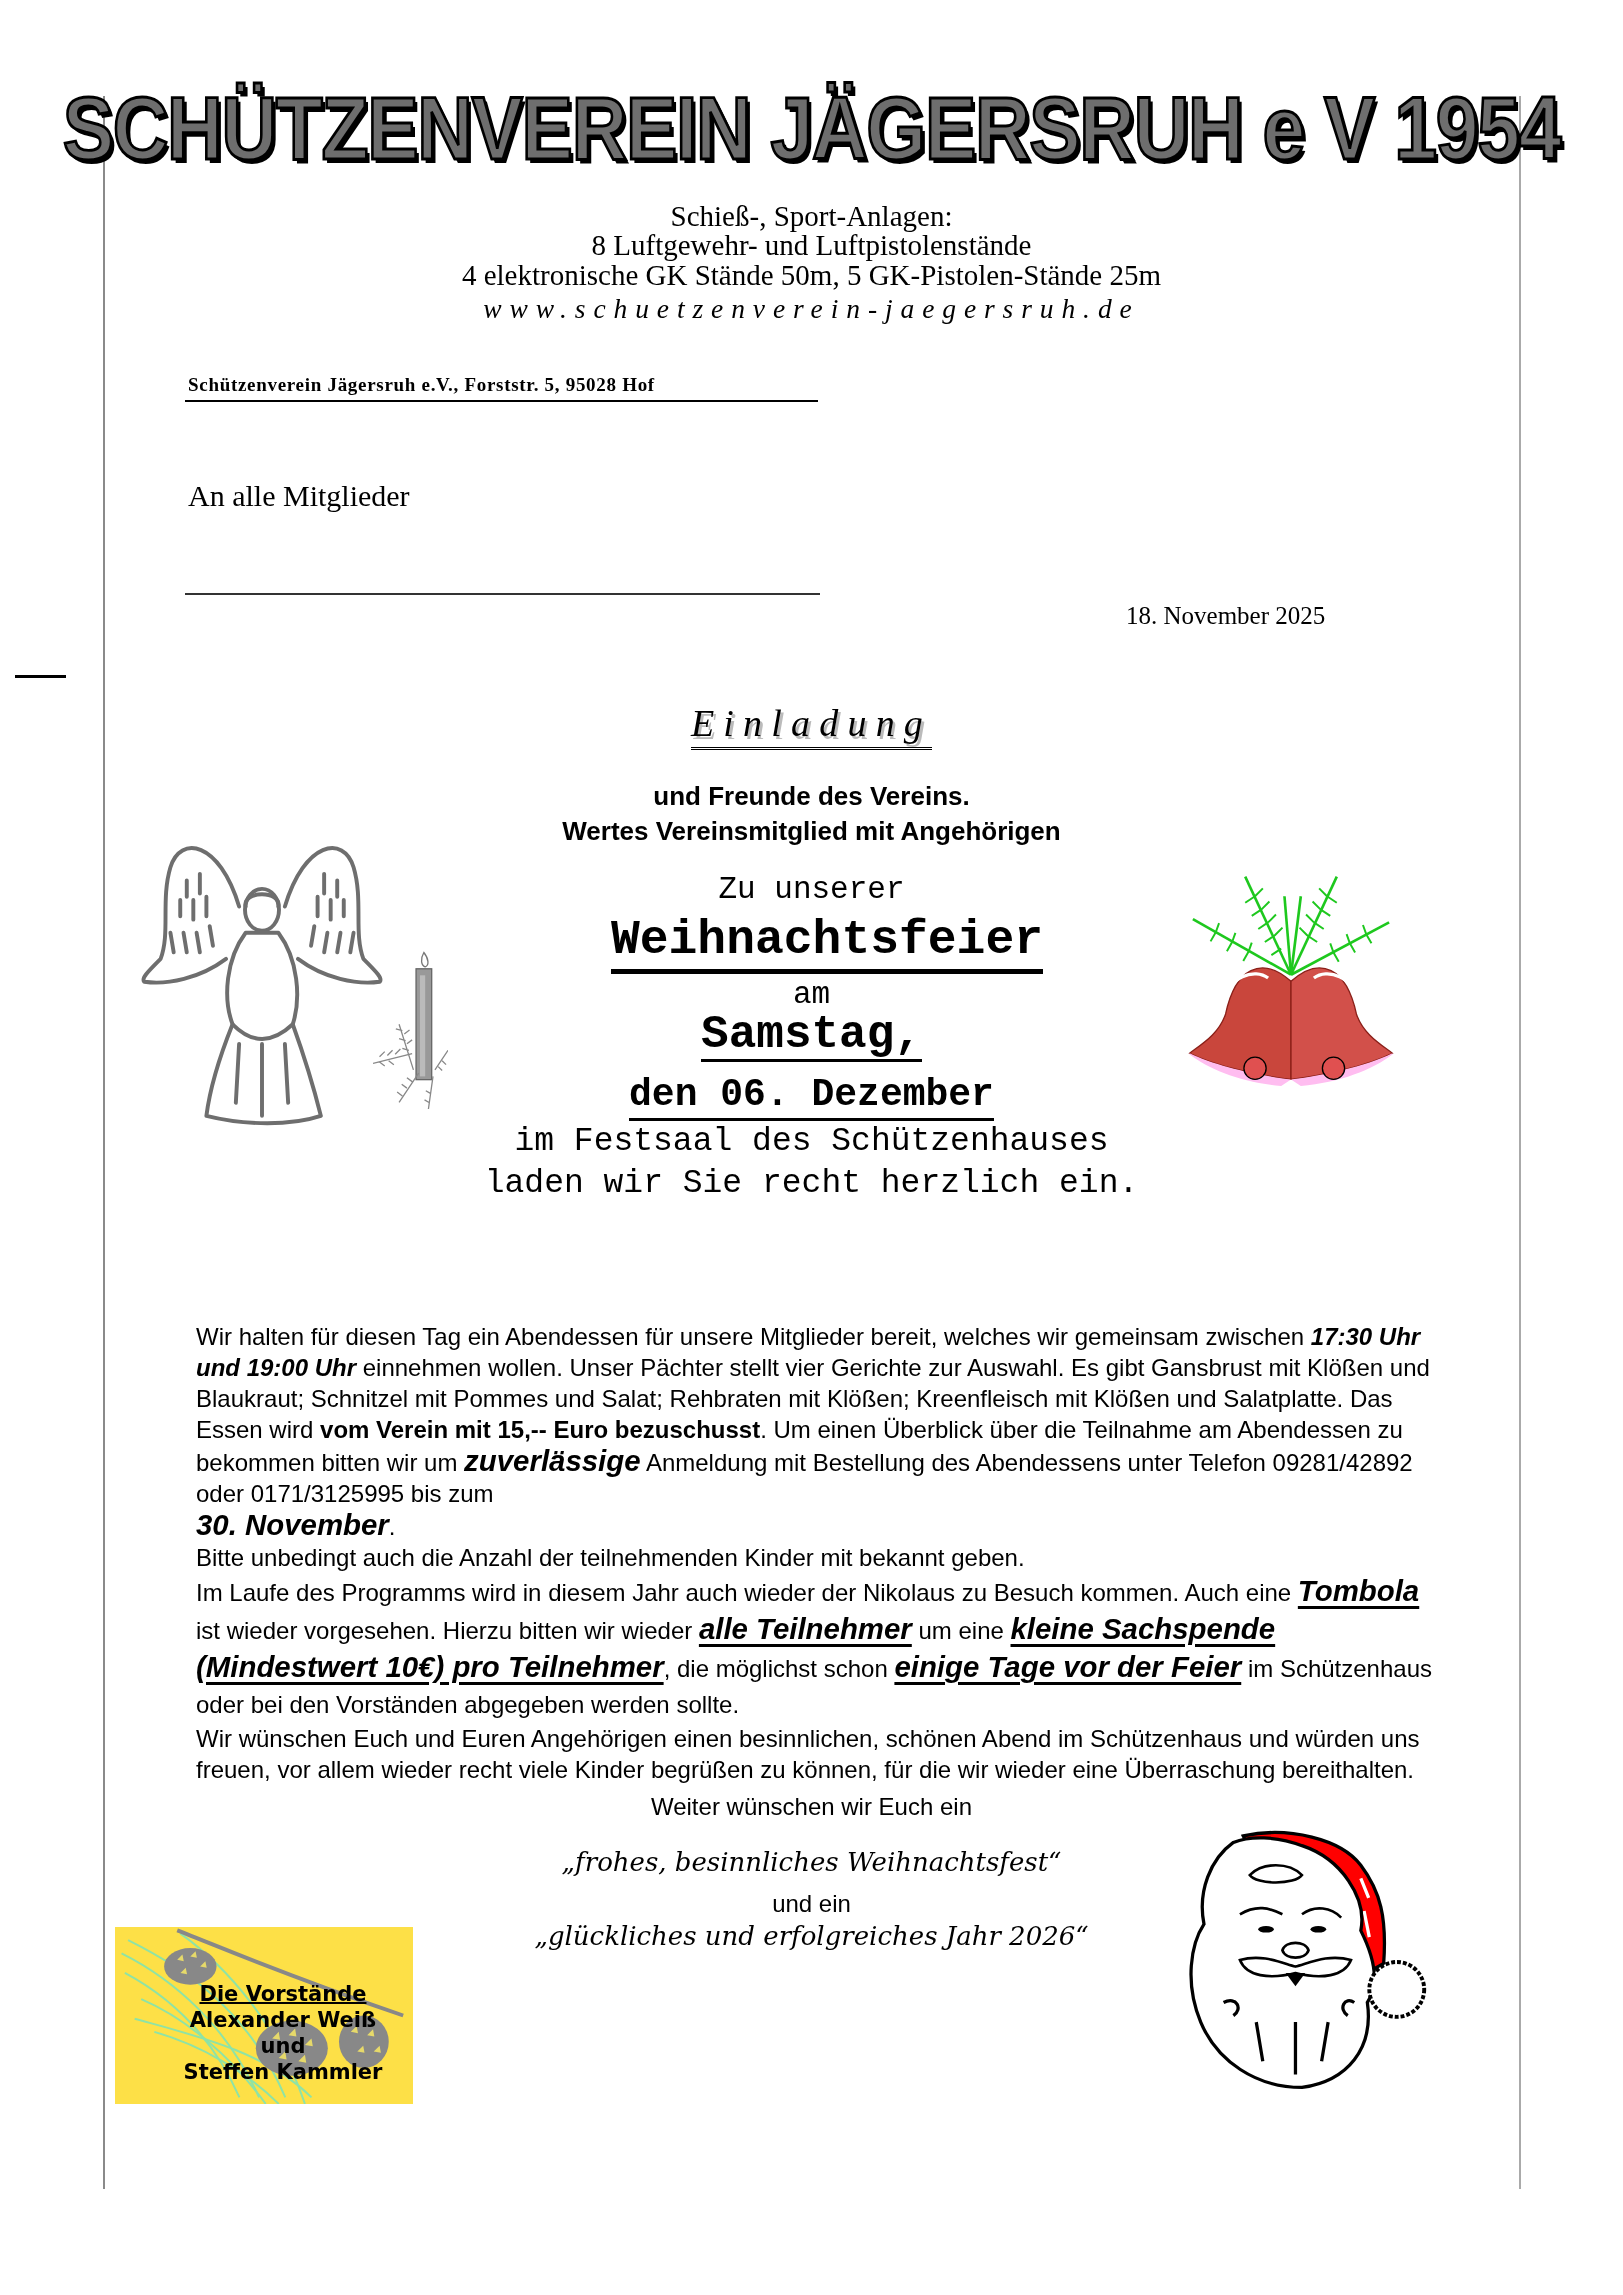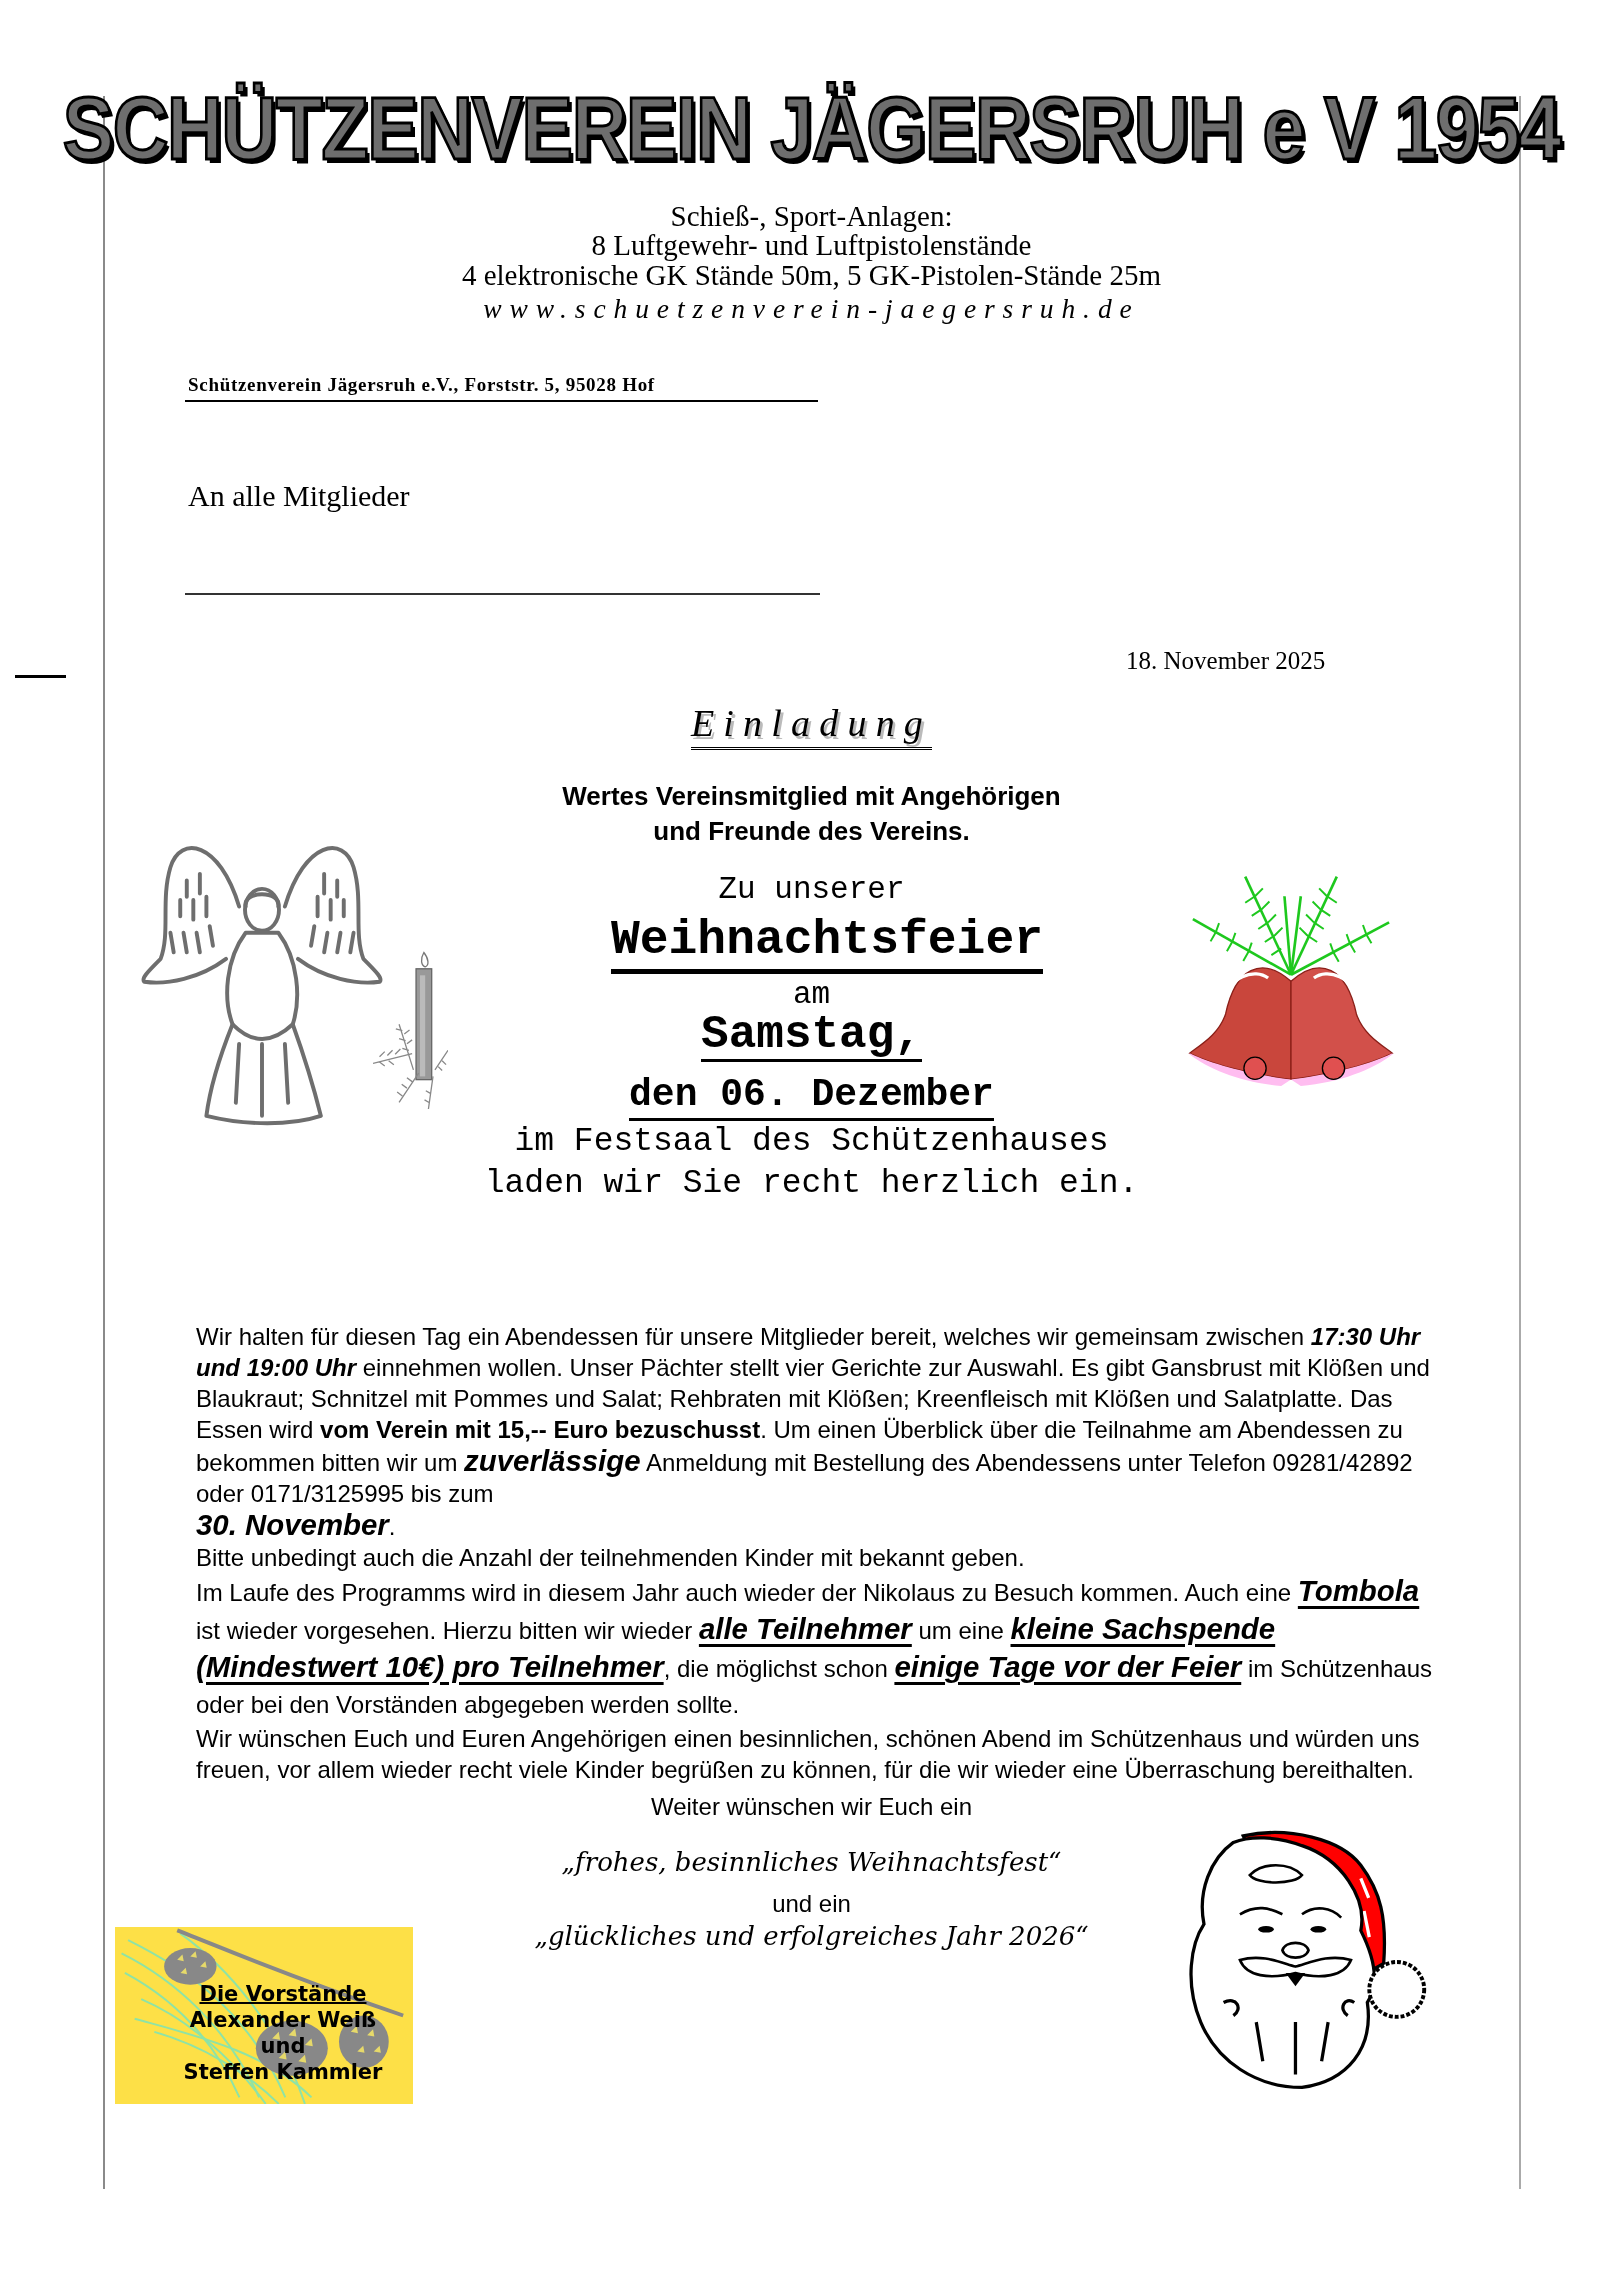--- a/index.html
+++ b/index.html
@@ -17,21 +17,21 @@
   }
   .serif { font-family:"Liberation Serif", serif; }
   .sans { font-family:"Liberation Sans", sans-serif; }
   .mono { font-family:"Liberation Mono", monospace; }
   .center { left:0; width:1623px; text-align:center; }
   .hdr-line { font-size:29px; line-height:33px; }
   .url { font-size:27.5px; font-style:italic; letter-spacing:7.9px; }
   .addr { left:188px; top:374px; font-size:19px; font-weight:bold; letter-spacing:0.7px; }
   .rule { position:absolute; height:2px; background:#000; }
   .recipient { left:188px; top:479px; font-size:30px; }
-  .date { left:1126px; top:647px; font-size:25px; }
+  .date { left:1126px; top:602px; font-size:25px; }
   .einladung {
     top:700px; font-size:38px; font-style:italic; letter-spacing:9.2px;
     text-shadow:2.6px 2.6px 0 #bbb;
   }
   .einladung span { display:inline-block; border-bottom:3.9px double #000; padding-bottom:1.3px; line-height:46px; }
   .greet { font-size:26px; font-weight:bold; line-height:35px; top:779px; }
   .mono-block { top:870px; }
   .mono-block .ln { display:block; text-align:center; }
   .u { display:inline-block; border-bottom:5.2px solid #000; padding-bottom:2.6px; }
   .body-text { left:196px; width:1250px; top:1277px; font-size:24px; line-height:31px;margin-top:44px; }
@@ -62,22 +62,22 @@
 <div class="rule" style="left:185px; top:400px; width:633px;"></div>
 
 <div class="abs serif recipient">An alle Mitglieder</div>
 <div class="rule" style="left:185px; top:593px; width:635px; height:2px; background:#333;"></div>
 
 <div class="abs serif date">18. November 2025</div>
 
 <div class="abs center serif einladung"><span>Einladung</span></div>
 
 <div class="abs center sans greet">
+  <div>und Freunde des Vereins.</div>
   <div>Wertes Vereinsmitglied mit Angehörigen</div>
-  <div>und Freunde des Vereins.</div>
 </div>
 
 <div class="abs" style="left:141px; top:828px; width:242px; height:301px;">
   <svg width="242" height="301" viewBox="0 0 370 460" fill="none" stroke="#6e6e6e" stroke-width="6" stroke-linejoin="round" stroke-linecap="round">
 
     <path d="M150 120 C120 20, 60 10, 45 60 C30 110, 45 160, 30 200 C10 220, 0 230, 5 235 C40 240, 90 230, 130 200"></path>
     <path d="M70 80 l0 25 M90 70 l0 30 M60 110 l0 25 M80 110 l0 30 M100 105 l0 30 M45 160 l5 30 M65 160 l5 30 M85 160 l5 30 M105 150 l5 30"></path>
 
     <path d="M220 120 C250 20, 310 10, 325 60 C340 110, 325 160, 340 200 C360 220, 370 230, 365 235 C330 240, 280 230, 240 200"></path>
     <path d="M300 80 l0 25 M280 70 l0 30 M310 110 l0 25 M290 110 l0 30 M270 105 l0 30 M325 160 l-5 30 M305 160 l-5 30 M285 160 l-5 30 M265 150 l-5 30"></path>

